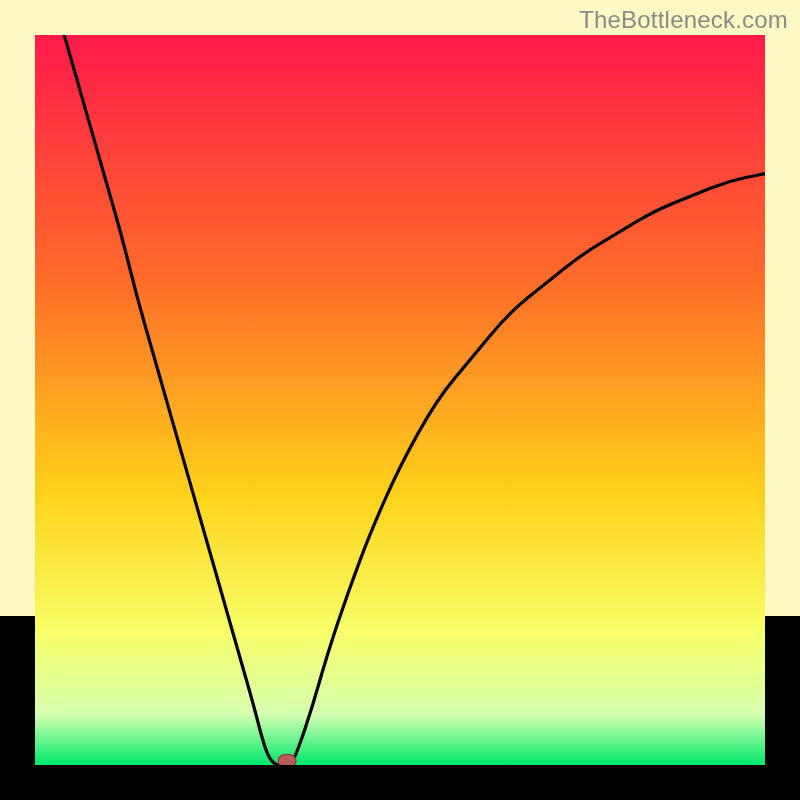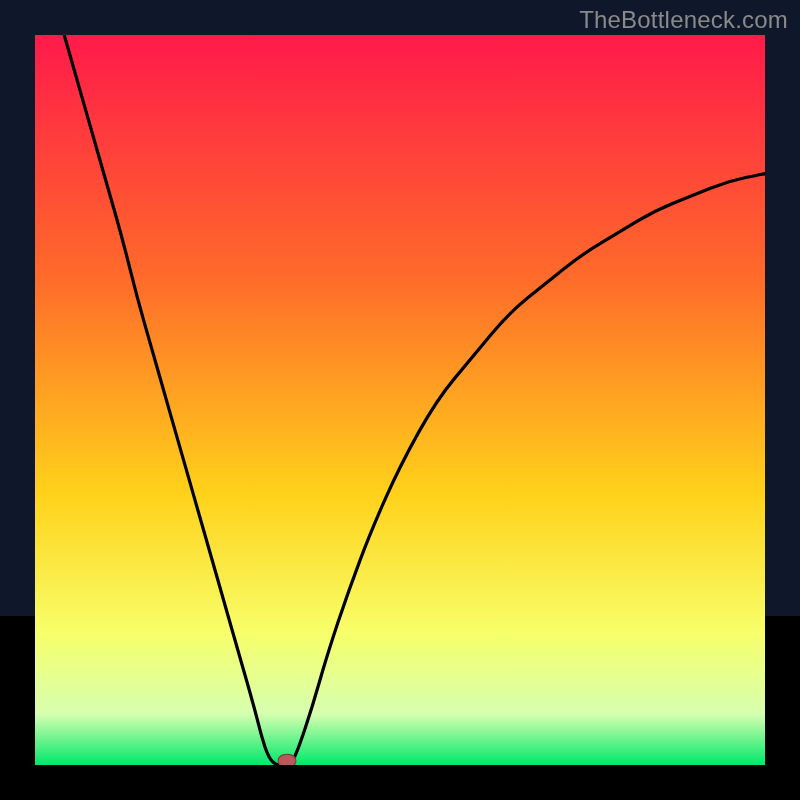--- a/index.html
+++ b/index.html
@@ -9,21 +9,21 @@
     height: 800px;
     background: #000;
     overflow: hidden;
   }
   .frame {
     position: absolute;
     left: 0;
     top: 0;
     width: 800px;
     height: 616px;
-    background: #0f172a;
+    background: #fef9c3;
   }
   .plot {
     position: absolute;
     left: 35px;
     top: 35px;
     width: 730px;
     height: 730px;
     overflow: hidden;
   }
   .gradient {

